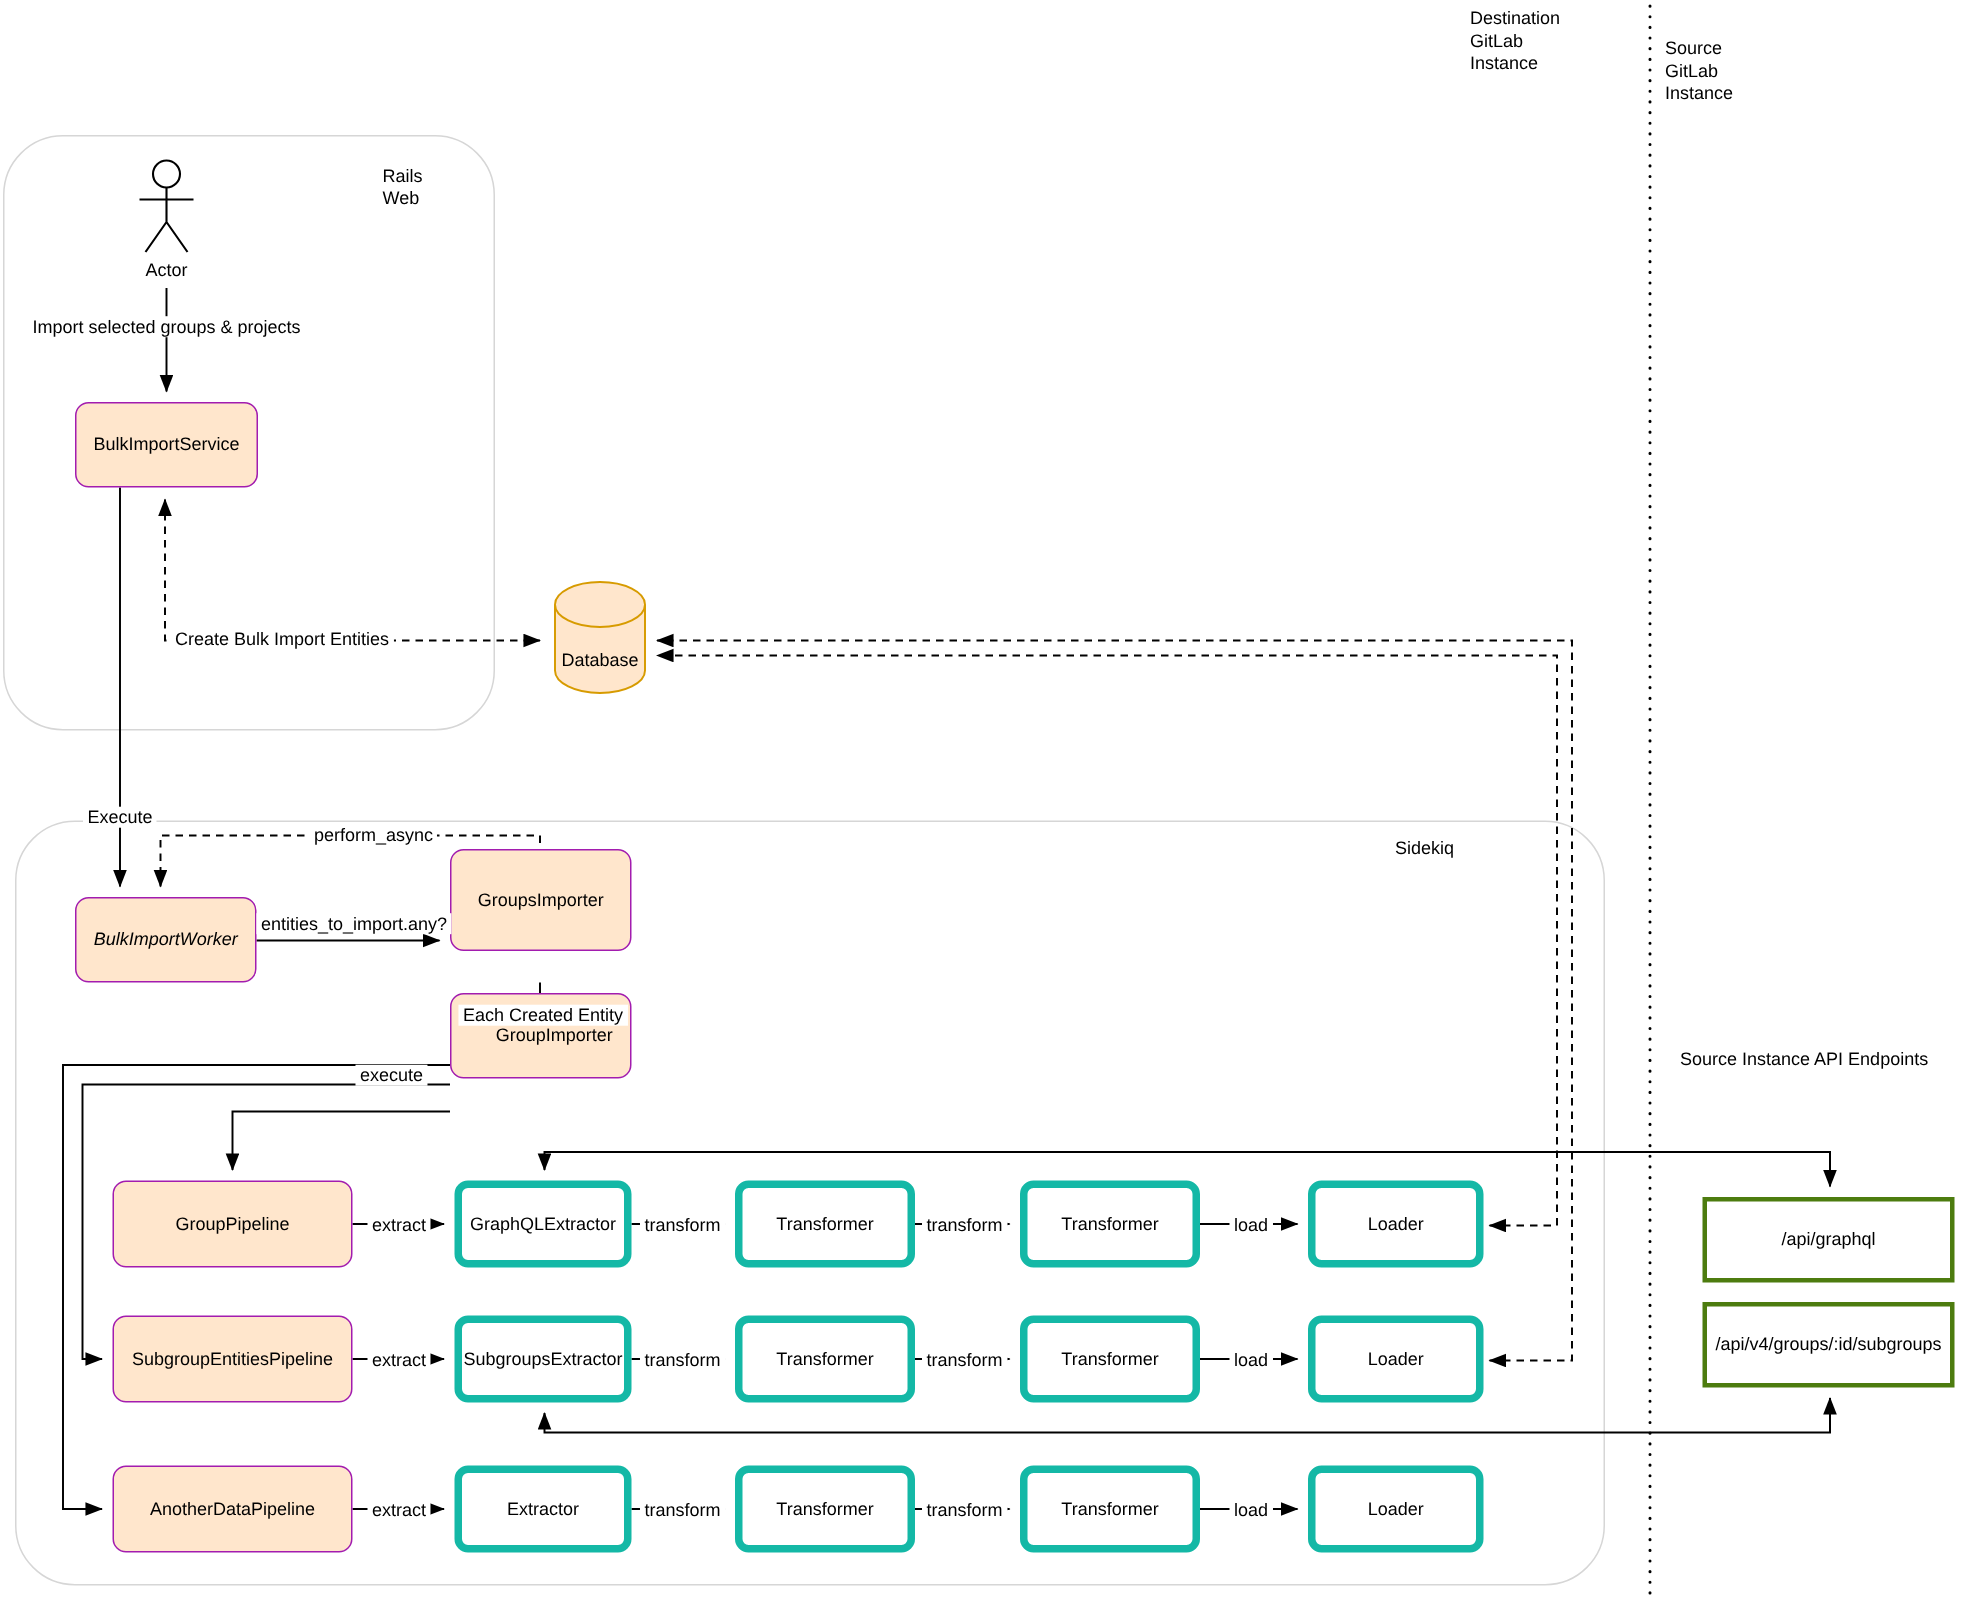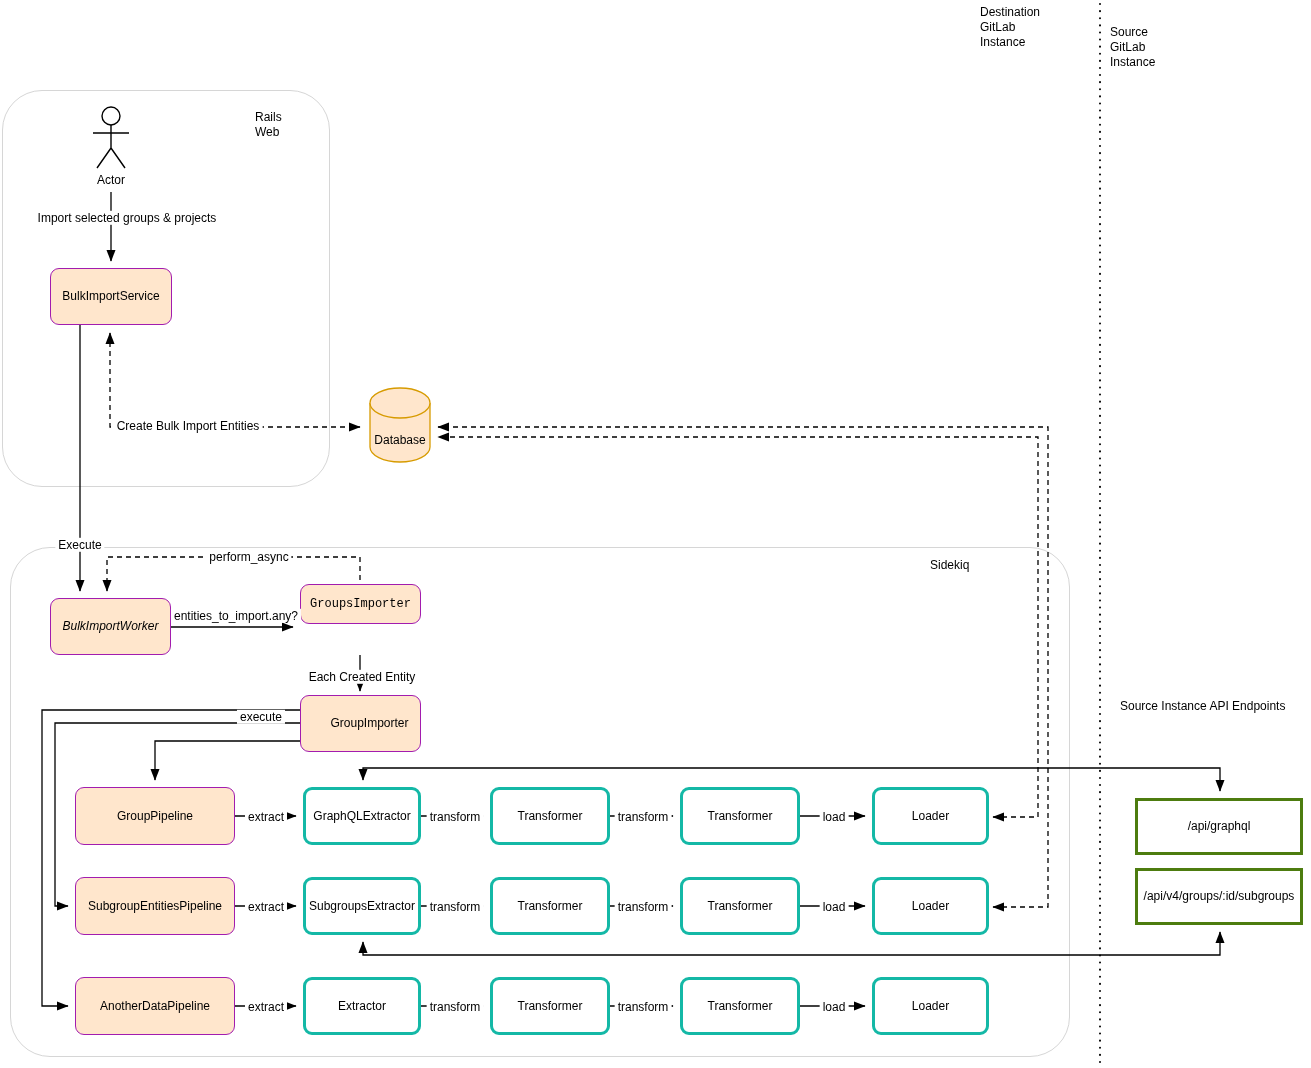--- a/index.html
+++ b/index.html
@@ -12,21 +12,21 @@
     position:absolute; border:1px solid #d6d6d6; border-radius:40px;
     background:#ffffff; z-index:1; box-sizing:border-box;
   }
   #edge-layer { position:absolute; left:0; top:0; z-index:2; pointer-events:none; }
   .node {
     position:absolute; z-index:3; box-sizing:border-box;
     display:flex; align-items:center; justify-content:center;
     text-align:center; line-height:1.25; padding:2px;
   }
   .orange { background:#FFE6CC; border:1px solid #a21caf; border-radius:9px; }
-  .white-round { background:#ffffff; border:3px solid #14b8a6; border-radius:9px; }
+  .white-round { background:#ffffff; border:5px solid #14b8a6; border-radius:9px; }
   .white-square { background:#ffffff; border:3px solid #4d7c0f; border-radius:0; }
   .label {
     position:absolute; z-index:4; background:#ffffff; padding:0 3px;
     white-space:nowrap; transform:translate(-50%,-50%); text-align:center; line-height:1.2;
   }
   .nobg { background:transparent; padding:0; }
   .preline { white-space:pre-line; }
   .heading { position:absolute; z-index:4; text-align:left; line-height:1.25; }
 </style>
 </head>
@@ -98,23 +98,23 @@
     <path d="M 993 817 H 1038 V 437 H 438" marker-start="url(#arr)" marker-end="url(#arr)"></path>
     <path d="M 993 907 H 1048 V 427 H 438" marker-start="url(#arr)" marker-end="url(#arr)"></path>
     <path d="M 360 598 V 557 H 107 V 591" marker-end="url(#arr)"></path>
   </g>
 </svg>
 
 <div class="node orange" style="left:50px; top:268px; width:122px; height:57px;">BulkImportService</div>
 
 <div class="node orange" style="left:50px; top:598px; width:121px; height:57px;font-style:italic;">BulkImportWorker</div>
 
-<div class="node orange" style="left:300px; top:584px; width:121px; height:40px;font-family:Liberation Mono, monospace;">GroupsImporter</div>
+<div class="node orange" style="left:300px; top:566px; width:121px; height:68px;">GroupsImporter</div>
 
-<div class="node orange" style="left:300px; top:695px; width:121px; height:57px;padding-left:20px;">GroupImporter</div>
+<div class="node orange" style="left:300px; top:662px; width:121px; height:57px;padding-left:20px;">GroupImporter</div>
 
 <div class="node orange" style="left:75px; top:787px; width:160px; height:58px;">GroupPipeline</div>
 <div class="node orange" style="left:75px; top:877px; width:160px; height:58px;">SubgroupEntitiesPipeline</div>
 <div class="node orange" style="left:75px; top:977px; width:160px; height:58px;">AnotherDataPipeline</div>
 
 <div class="node white-round" style="left:303px; top:787px; width:118px; height:58px;">GraphQLExtractor</div>
 <div class="node white-round" style="left:303px; top:877px; width:118px; height:58px;">SubgroupsExtractor</div>
 <div class="node white-round" style="left:303px; top:977px; width:118px; height:58px;">Extractor</div>
 
 <div class="node white-round" style="left:490px; top:787px; width:120px; height:58px;">Transformer</div>
@@ -130,21 +130,21 @@
 <div class="node white-round" style="left:872px; top:977px; width:117px; height:58px;">Loader</div>
 
 <div class="node white-square" style="left:1135px; top:798px; width:168px; height:57px;">/api/graphql</div>
 <div class="node white-square" style="left:1135px; top:868px; width:168px; height:57px;">/api/v4/groups/:id/subgroups</div>
 
 <div class="heading" style="left:1120px; top:699px; width:200px;">Source Instance API Endpoints</div>
 
 <div class="label nobg" style="left:111px; top:180px;">Actor</div>
 <div class="label nobg" style="left:400px; top:440px;">Database</div>
 
-<div class="label" style="left:111px; top:218px;margin-left:16px;">Import selected groups &amp; projects</div>
+<div class="label" style="left:111px; top:218px;">Import selected groups &amp; projects</div>
 <div class="label" style="left:188px; top:426px;">Create Bulk Import Entities</div>
 <div class="label" style="left:80px; top:545px;">Execute</div>
 <div class="label" style="left:238px; top:557px;margin-left:11px;">perform_async</div>
 <div class="label" style="left:236px; top:616px;">entities_to_import.any?</div>
 <div class="label" style="left:362px; top:677px;">Each Created Entity</div>
 <div class="label" style="left:261px; top:717px;">execute</div>
 
 <div class="label" style="left:266px; top:817px;">extract</div>
 <div class="label" style="left:455px; top:817px;">transform</div>
 <div class="label" style="left:643px; top:817px;">transform</div>

